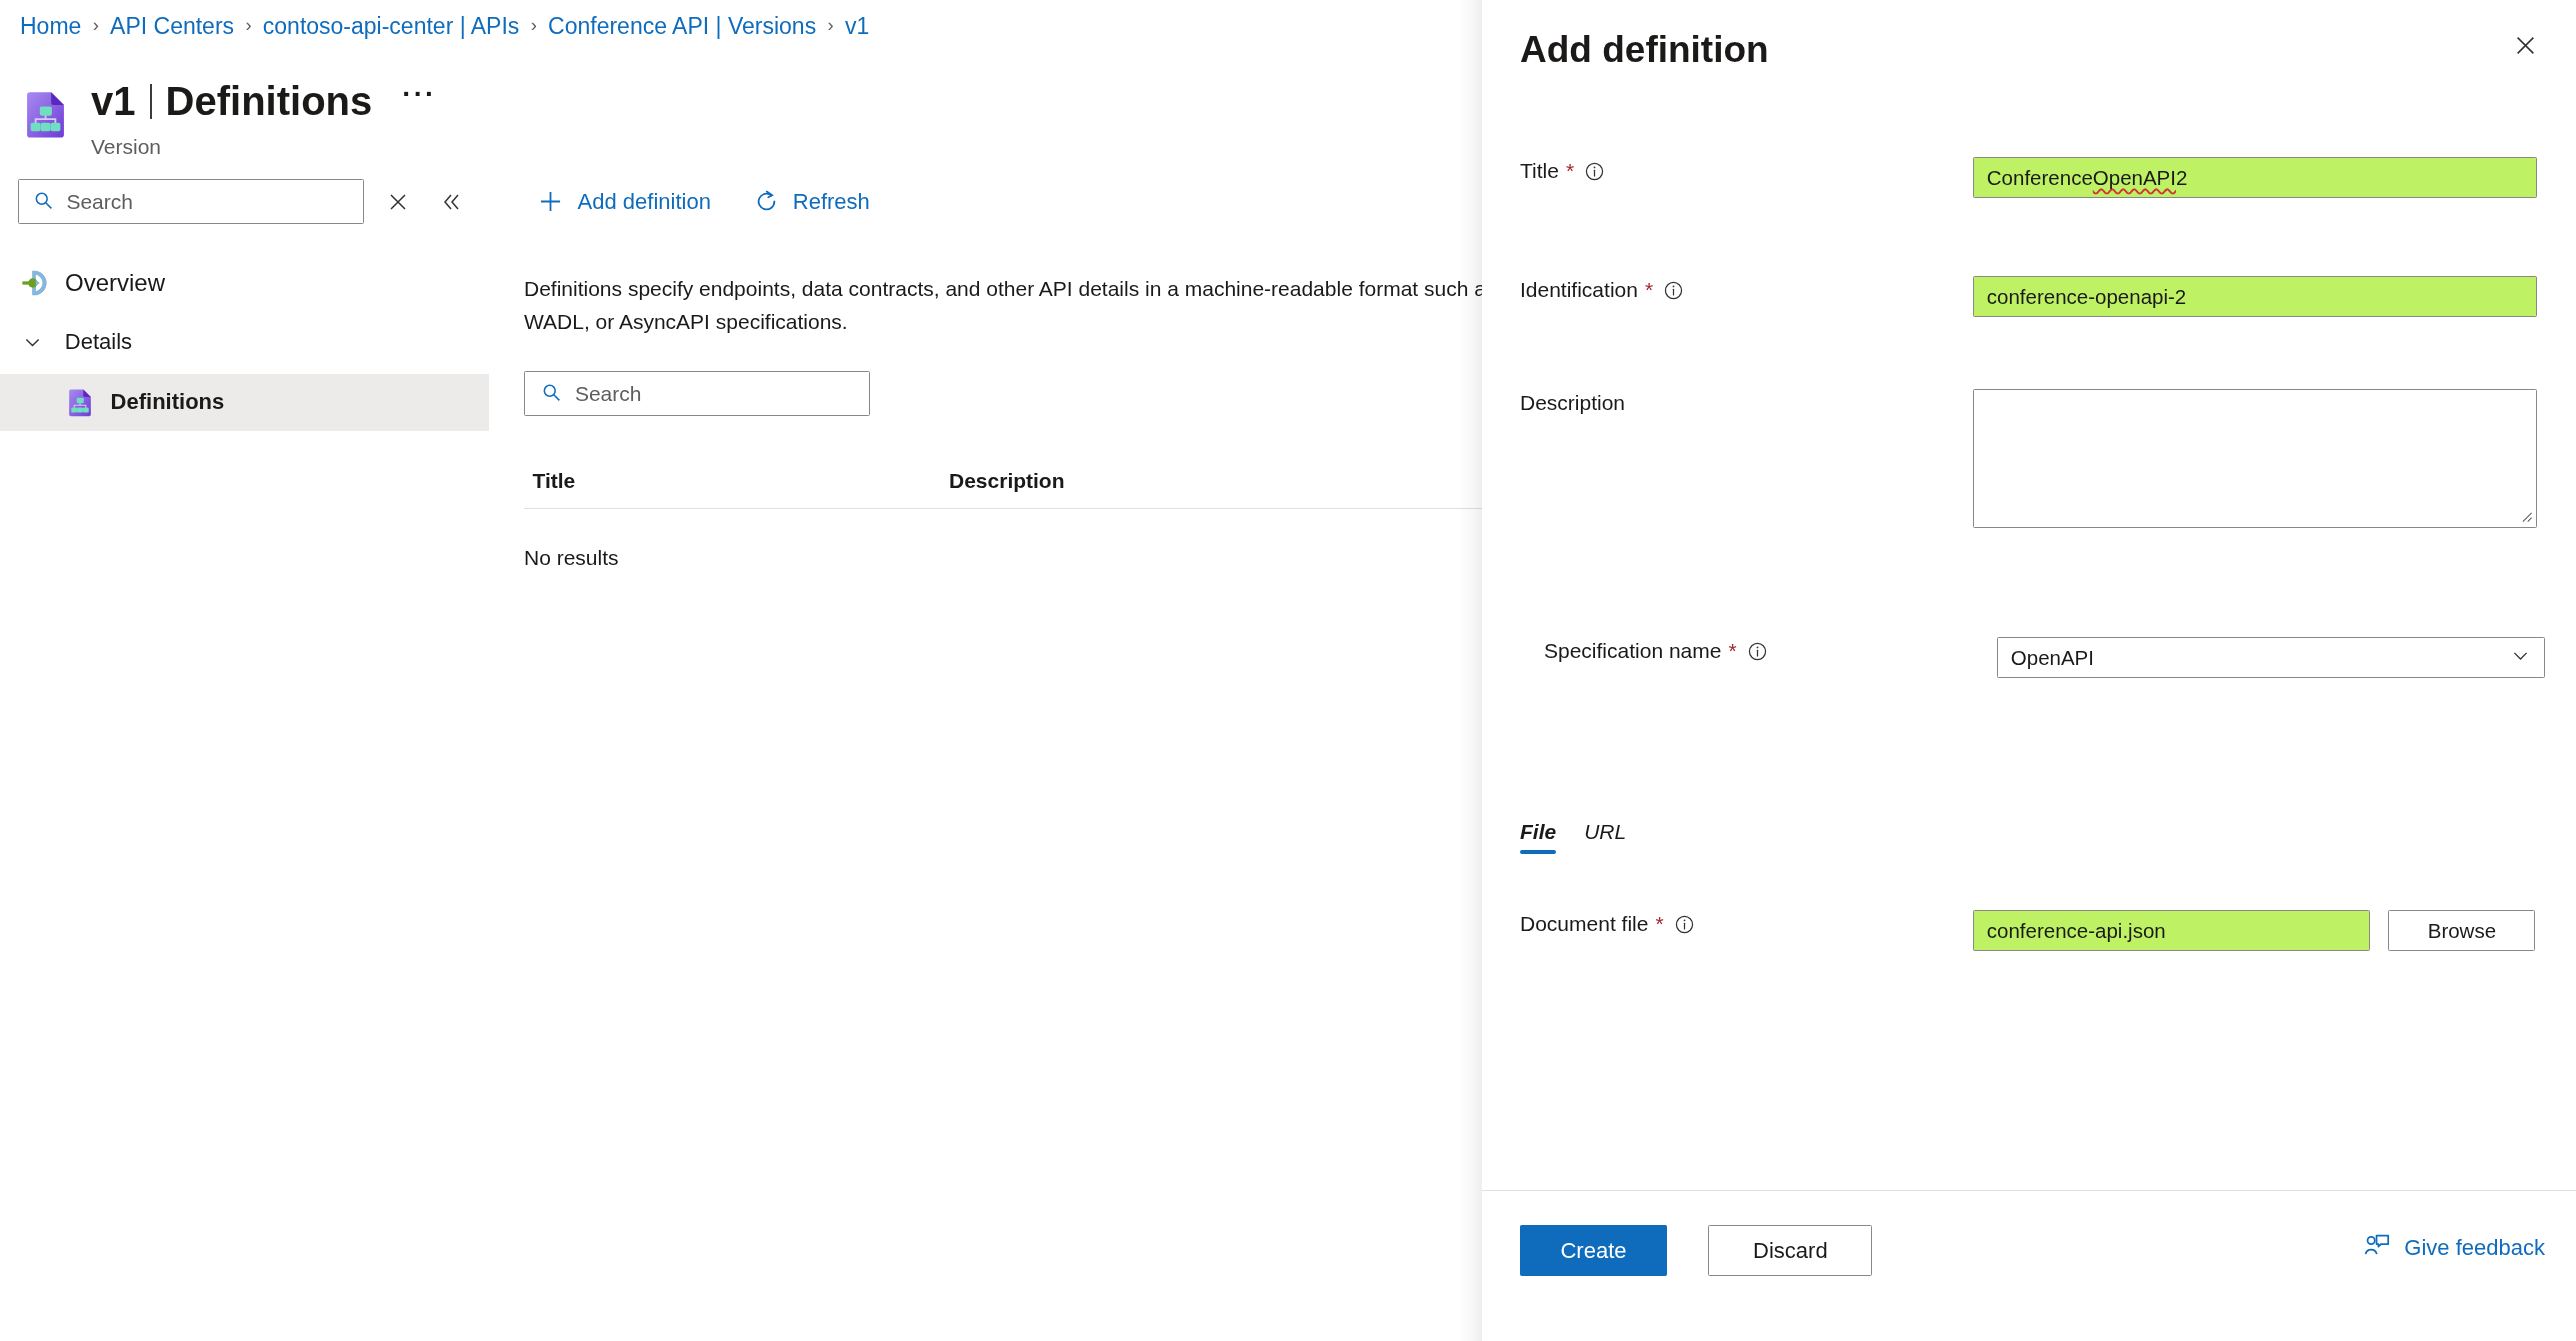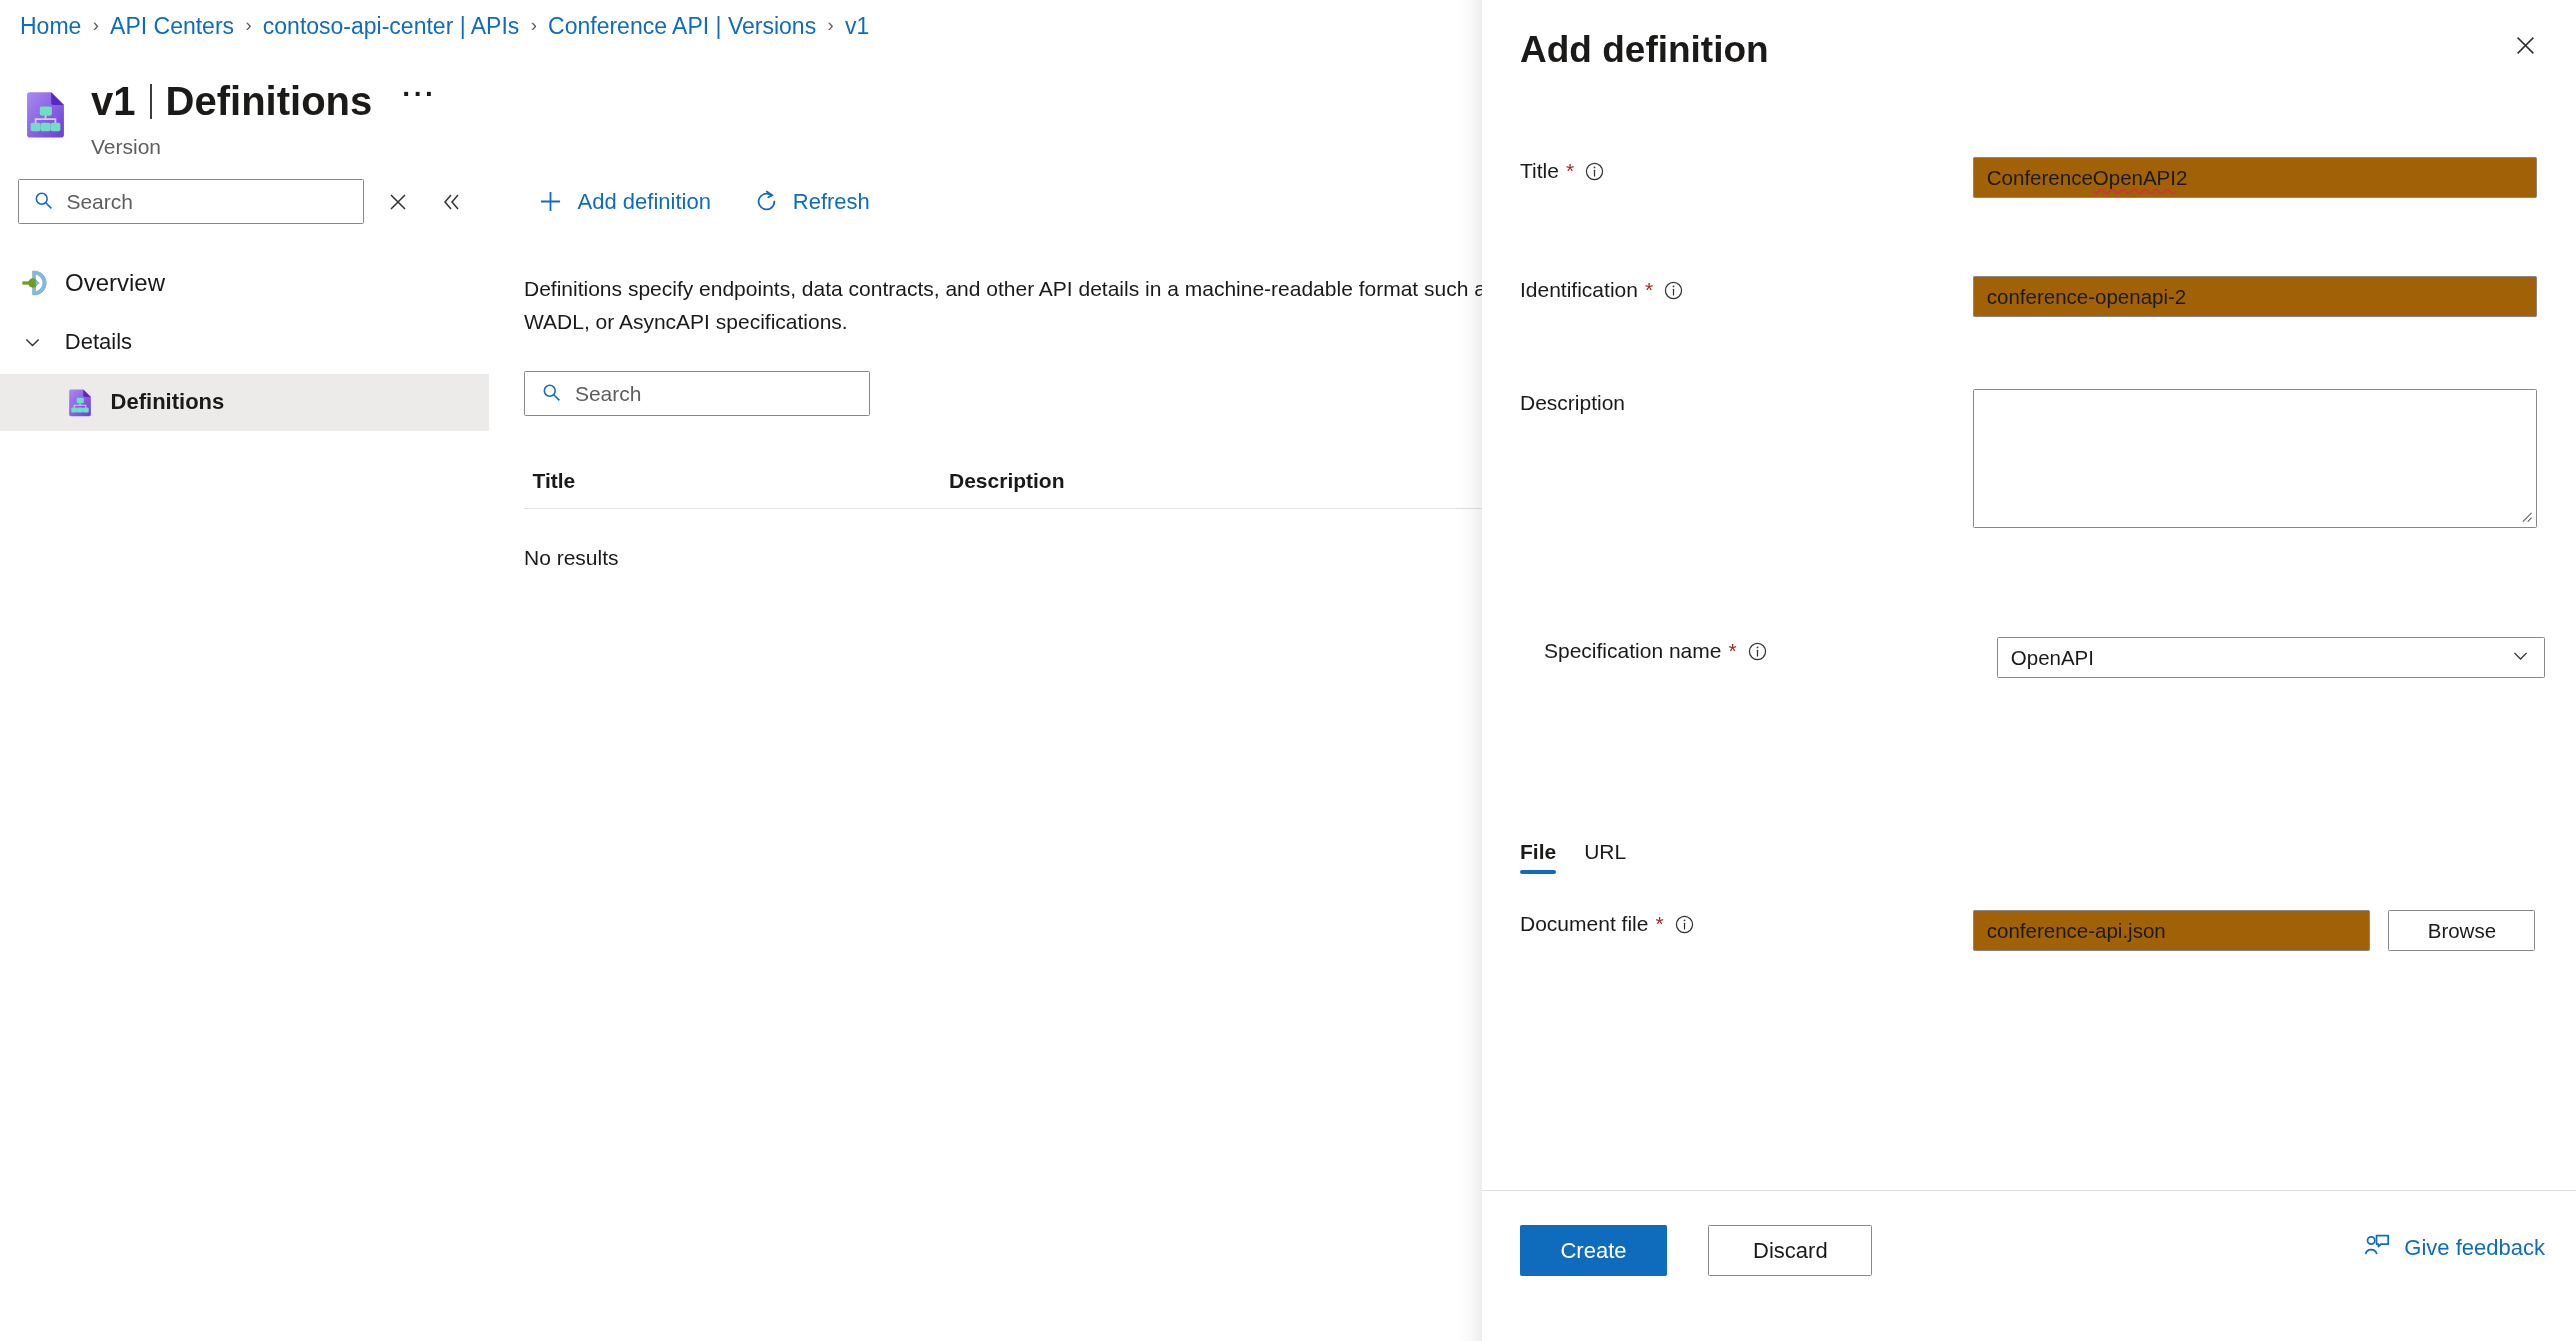--- a/index.html
+++ b/index.html
@@ -160,21 +160,21 @@
   }
   .f-label {
     width: 453px; flex:0 0 auto;
     font-size: 21px; line-height: 28px; color:#1b1a19;
     display:flex; align-items:center; white-space:nowrap;
   }
   .req { color: #a4262c; margin-left: 7px; font-size: 21px; }
   .info-ico { margin-left: 10px; width: 21px; height: 21px; flex:0 0 auto; }
 
   .f-input {
-    width: 564px; height: 41px; border: 0.7px solid #8a8886; background:#a16207;
+    width: 564px; height: 41px; border: 0.7px solid #8a8886; background:#bef264;
     border-radius: 1.4px; display:flex; align-items:center; padding: 0 12.8px;
     font-size: 20.5px; color:#1b1a19;
   }
   .spell {
     text-decoration: underline wavy #d13438;
     text-decoration-skip-ink: none;
     text-underline-offset: 2.8px;
   }
   .f-textarea {
     width: 564px; height: 139px; border: 0.7px solid #8a8886; background:#fff;
@@ -187,22 +187,22 @@
   }
   .resize-grip { position:absolute; right:3.5px; bottom:2.8px; pointer-events:none; }
 
   .f-select {
     width: 564px; height: 41px; border: 0.7px solid #8a8886; background:#fff;
     border-radius:1.4px; display:flex; align-items:center; justify-content:space-between;
     padding: 0 12.8px; font-size:20.5px; color:#1b1a19; cursor:pointer;
   }
 
   .tabs {
-    position:absolute; left: 38px; top: 741px;
-    display:flex; align-items:flex-end;
+    position:absolute; left: 38px; top: 721px;
+    display:flex; align-items:flex-end;font-style:italic;
   }
   .tab {
     font-size: 21px; color: #1b1a19; padding-bottom: 10px; margin-right: 28px;
     cursor:pointer; position:relative;
   }
   .tab.active { font-weight: 600; }
   .tab.active::after {
     content:""; position:absolute; left:0; right:0; bottom:0;
     height: 4.3px; background: #0f6cbd; border-radius:2.1px;
   }

